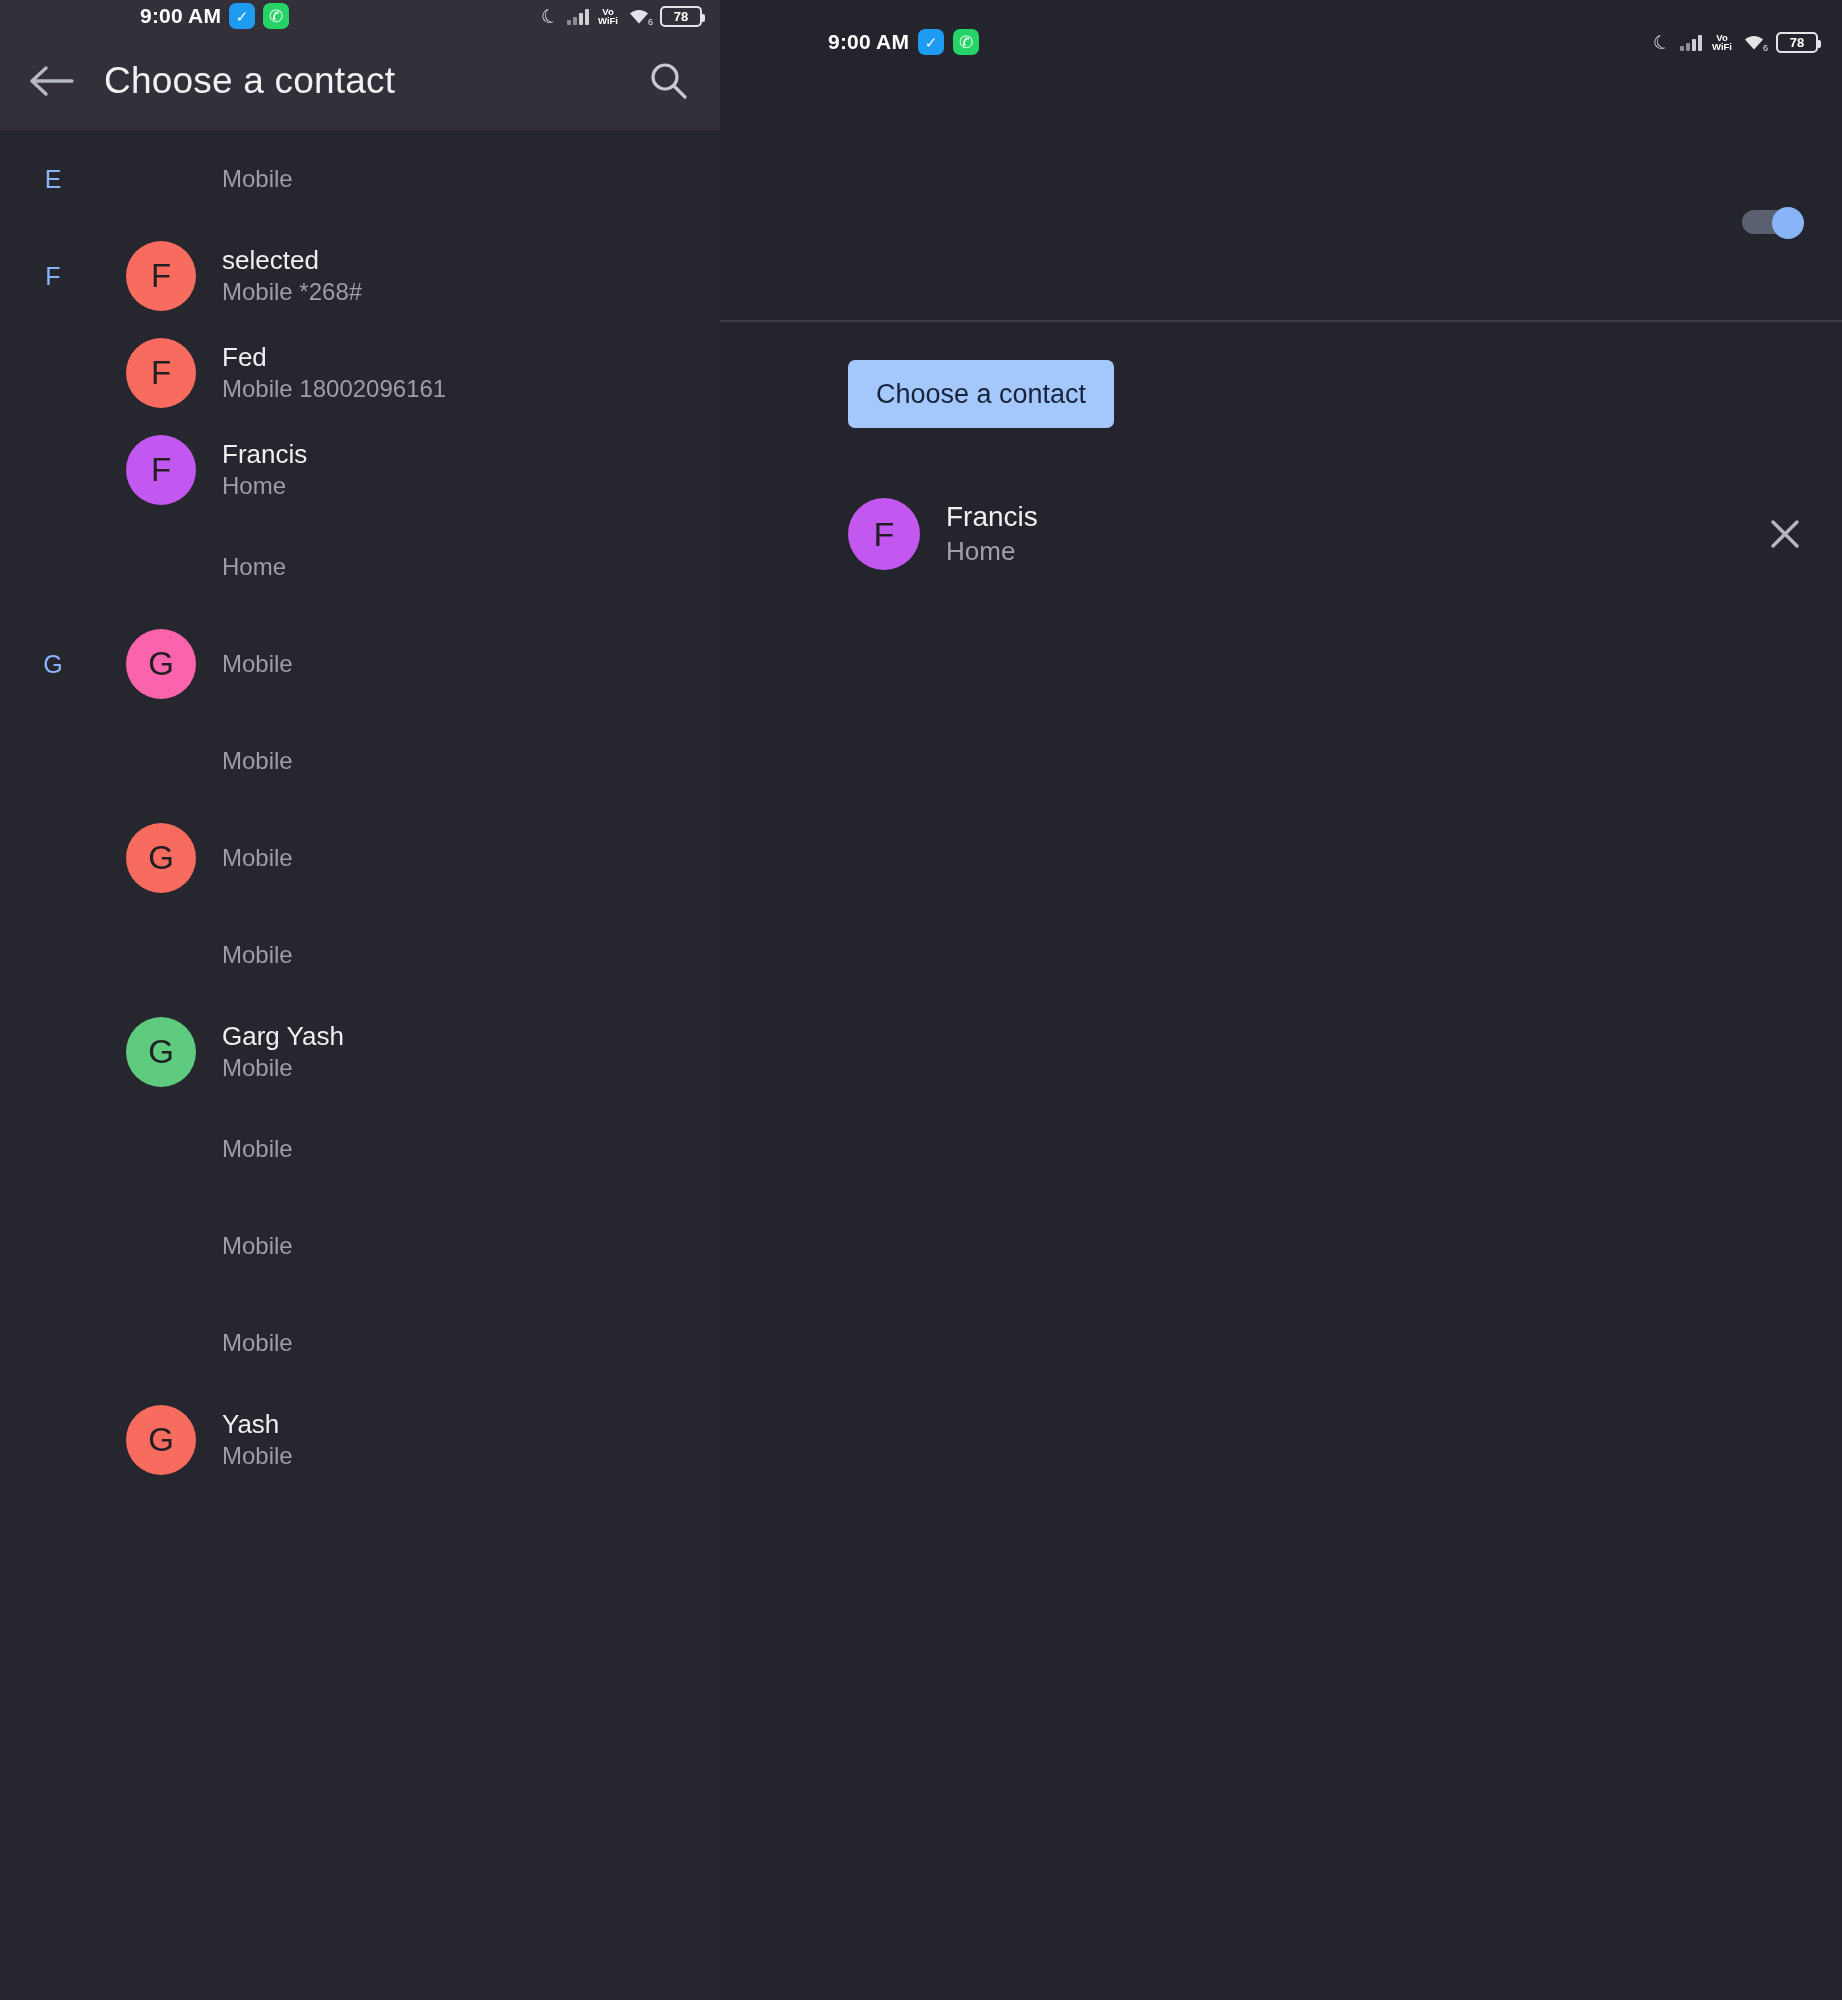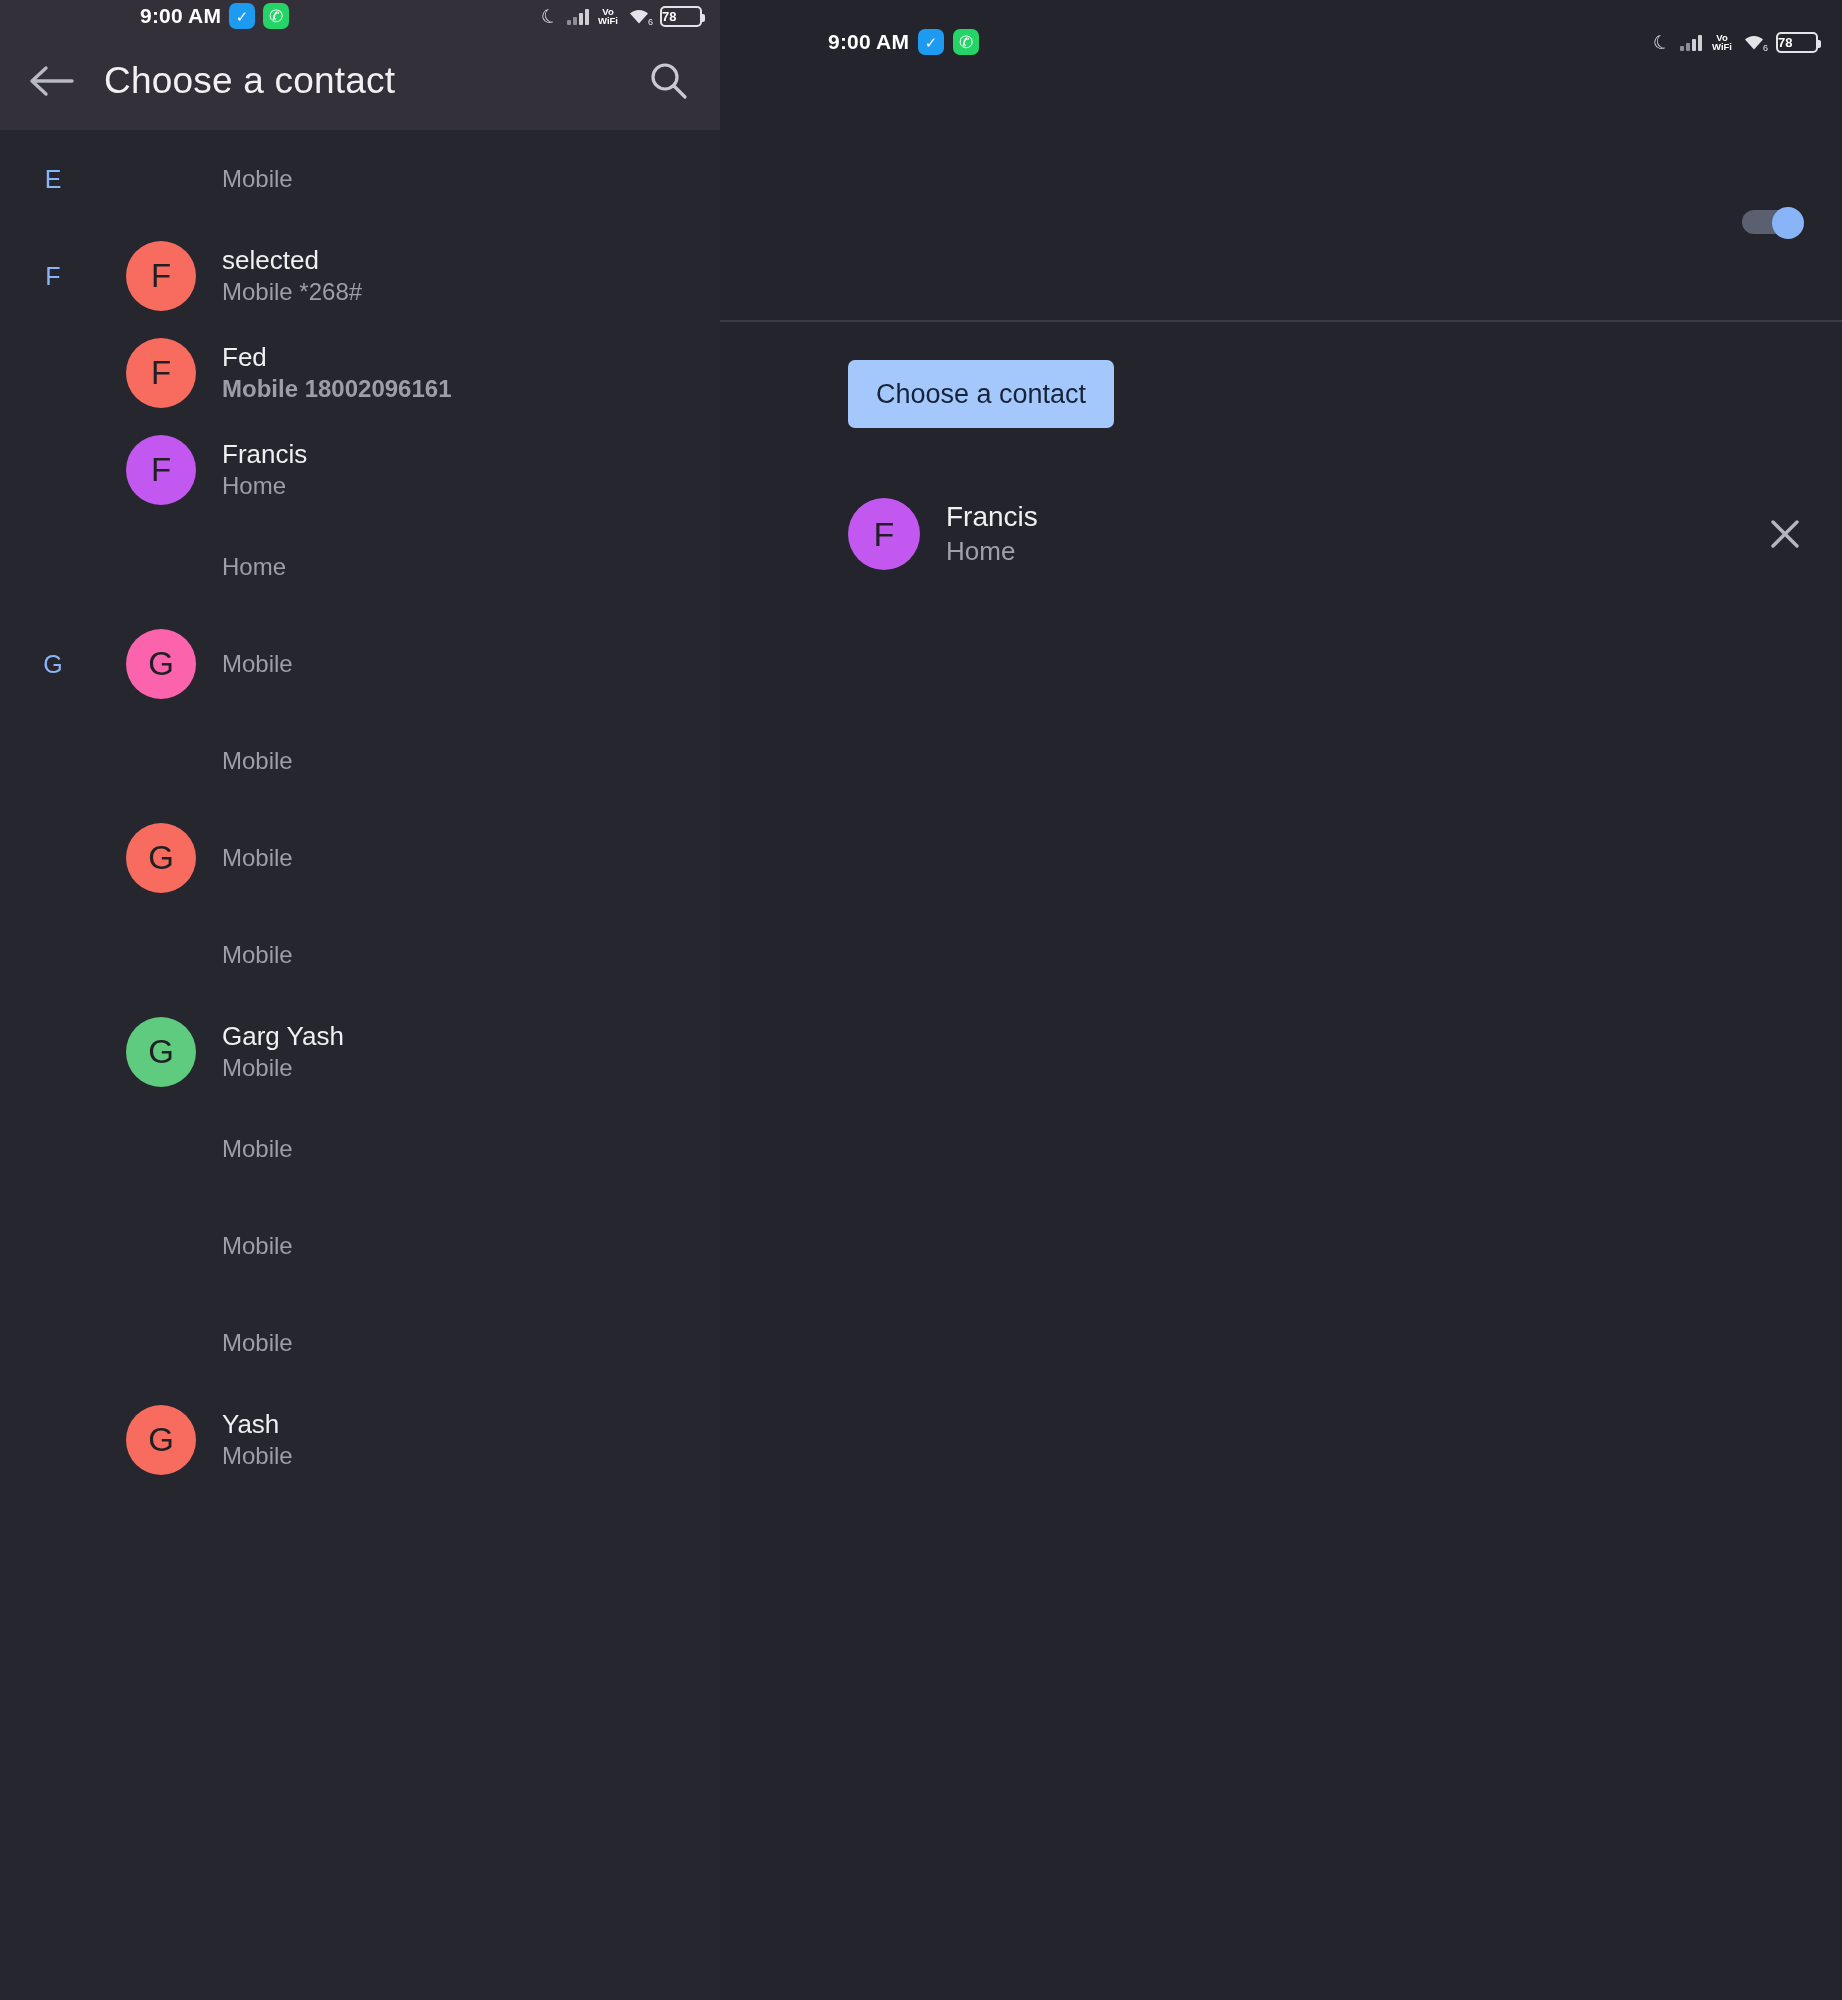--- a/index.html
+++ b/index.html
@@ -52,21 +52,21 @@
   .ic-sig i:nth-child(1){ height:5px; background:#8d8d95;}
   .ic-sig i:nth-child(2){ height:8px; background:#8d8d95;}
   .ic-sig i:nth-child(3){ height:12px;}
   .ic-sig i:nth-child(4){ height:16px;}
   .ic-volte { font-size: 9.5px; line-height: 9px; font-weight: bold; text-align: center; color: #fff; }
   .ic-wifi { position: relative; width: 24px; height: 18px; }
   .ic-wifi svg { position: absolute; left: 0; top: 0; }
   .ic-wifi6 { position: absolute; right: -2px; bottom: -2px; font-size: 9px; color: #e6e6ea; }
   .ic-batt {
     width: 42px; height: 21px; border: 2px solid #e4e4e8; border-radius: 5px;
-    display: flex; align-items: center; justify-content: flex-start;
+    display: flex; align-items: center; justify-content: center;
     font-size: 13px; font-weight: bold; color: #fff; position: relative;
   }
   .ic-batt::after {
     content:""; position:absolute; right:-5px; top:6px;
     width:3px; height:8px; background:#e4e4e8; border-radius:0 2px 2px 0;
   }
 
   .left-appbar {
     position: absolute; left: 0; top: 32px;
     width: 720px; height: 98px;
@@ -243,21 +243,21 @@
           <span class="row-avatar" style="background: rgb(247, 108, 94);">F</span>
           <span class="row-text">
             <span class="row-name" style="display: block;">selected</span>
             <span class="row-sub" style="display: block;">Mobile  *268#</span>
           </span>
         </div>
         <div class="row">
           <span class="row-avatar" style="background: rgb(247, 108, 94);">F</span>
           <span class="row-text">
             <span class="row-name" style="display: block;">Fed</span>
-            <span class="row-sub" style="display: block; font-weight: bold;">Mobile  18002096161</span>
+            <span class="row-sub" style="display: block;">Mobile  18002096161</span>
           </span>
         </div>
         <div class="row">
           <span class="row-avatar" style="background: rgb(194, 88, 240);">F</span>
           <span class="row-text">
             <span class="row-name" style="display: block;">Francis</span>
             <span class="row-sub" style="display: block;">Home</span>
           </span>
         </div>
         <div class="row">

